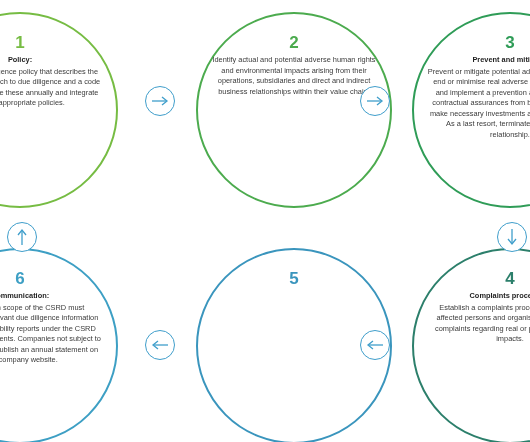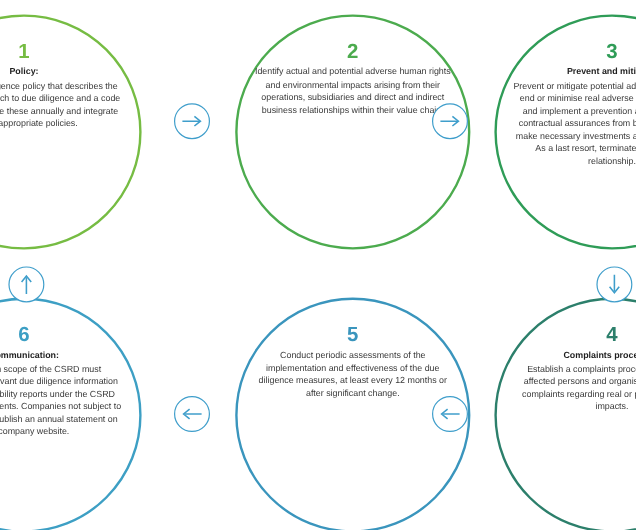--- a/index.html
+++ b/index.html
@@ -112,21 +112,20 @@
     <div class="num">4</div>
     <div class="body">
       <span class="ttl">Complaints procedure:</span>
       <span>Establish a complaints procedure to enable affected persons and organisations to submit complaints regarding real or potential adverse impacts.</span>
     </div>
   </div>
 
   <div class="node pad" id="n5">
     <div class="num">5</div>
     <div class="body">
-      <span>Conduct periodic assessments of the implementation and effectiveness of the due diligence measures, at least every 12 months or after significant change.</span>
     </div>
   </div>
 
   <div class="node pad" id="n6">
     <div class="num">6</div>
     <div class="body">
       <span class="ttl">Communication:</span>
       <span>Companies in scope of the CSRD must communicate relevant due diligence information via their sustainability reports under the CSRD reporting requirements. Companies not subject to the CSRD must publish an annual statement on their company website.</span>
     </div>
   </div>

